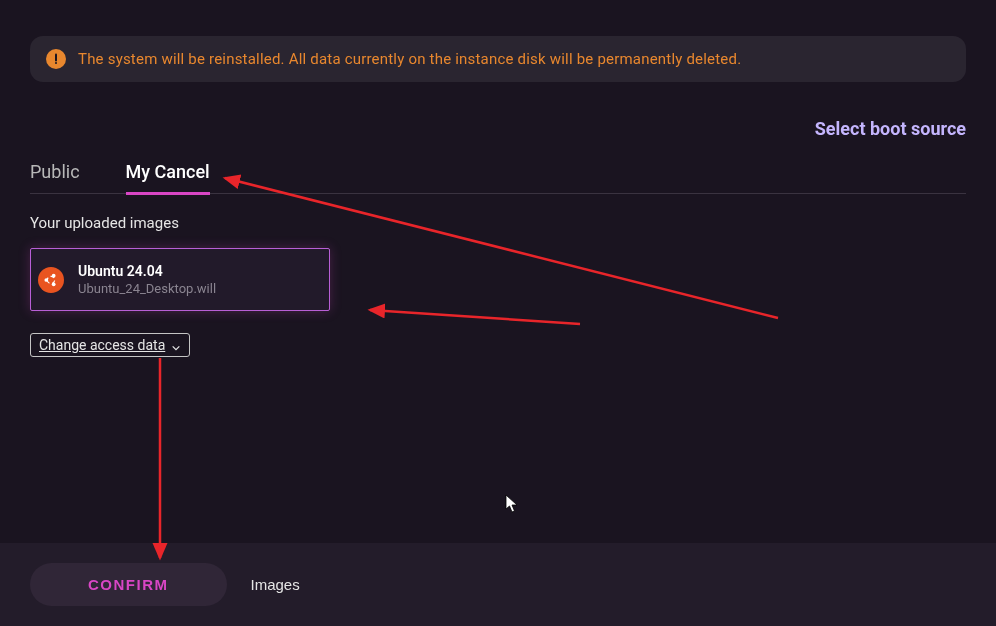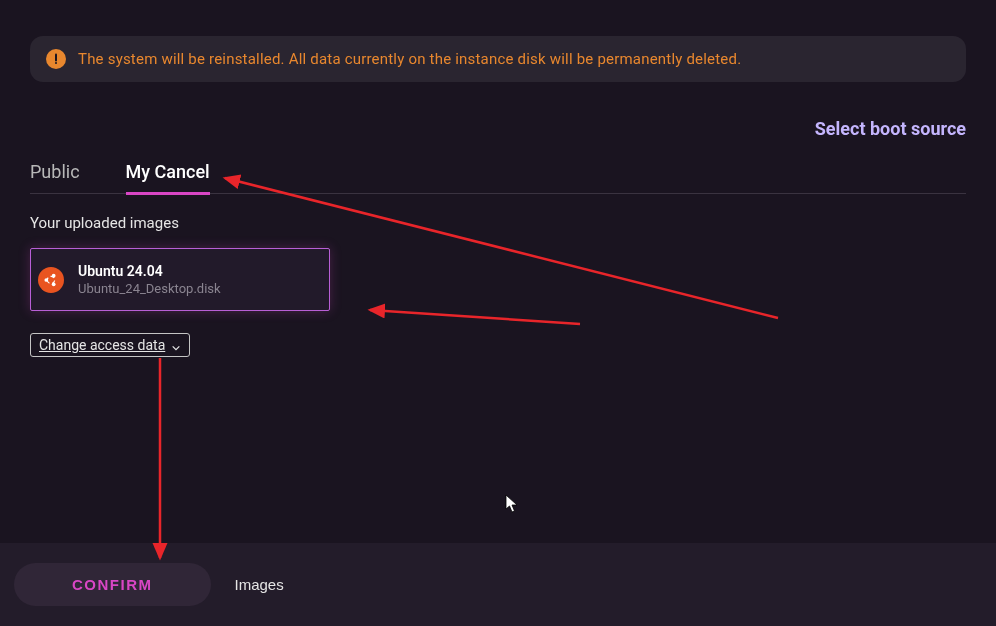--- a/index.html
+++ b/index.html
@@ -137,21 +137,21 @@
     .chevron-down {
       width: 10px;
       height: 10px;
     }
     .footer {
       position: absolute;
       bottom: 0;
       left: 0;
       right: 0;
       background: #231c2a;
-      padding: 20px 14px;
+      padding: 20px 30px;
       display: flex;
       align-items: center;
       gap: 24px;
     }
     .confirm-btn {
       background: #302637;
       border: none;
       border-radius: 22px;
       padding: 13px 58px;
       color: #d946c5;
@@ -206,21 +206,21 @@
     <div class="ubuntu-icon">
       <svg viewBox="0 0 24 24">
         <circle cx="5" cy="12" r="2.8" fill="#ffffff"></circle>
         <circle cx="16" cy="5.5" r="2.8" fill="#ffffff"></circle>
         <circle cx="16" cy="18.5" r="2.8" fill="#ffffff"></circle>
         <path d="M12 12 m-5.5 0 a5.5 5.5 0 1 0 11 0 a5.5 5.5 0 1 0 -11 0" fill="none" stroke="#ffffff" stroke-width="1.8" stroke-dasharray="6 4"></path>
       </svg>
     </div>
     <div class="image-info">
       <span class="image-name">Ubuntu 24.04</span>
-      <span class="image-file">Ubuntu_24_Desktop.disk</span>
+      <span class="image-file">Ubuntu_24_Desktop.will</span>
     </div>
   </div>
 
   <div class="access-dropdown">
     <span class="access-dropdown-text">Change access data</span>
     <svg class="chevron-down" viewBox="0 0 12 12">
       <path d="M2 4 L6 8 L10 4" stroke="#e5e5e5" stroke-width="1.5" fill="none"></path>
     </svg>
   </div>
 </div>

